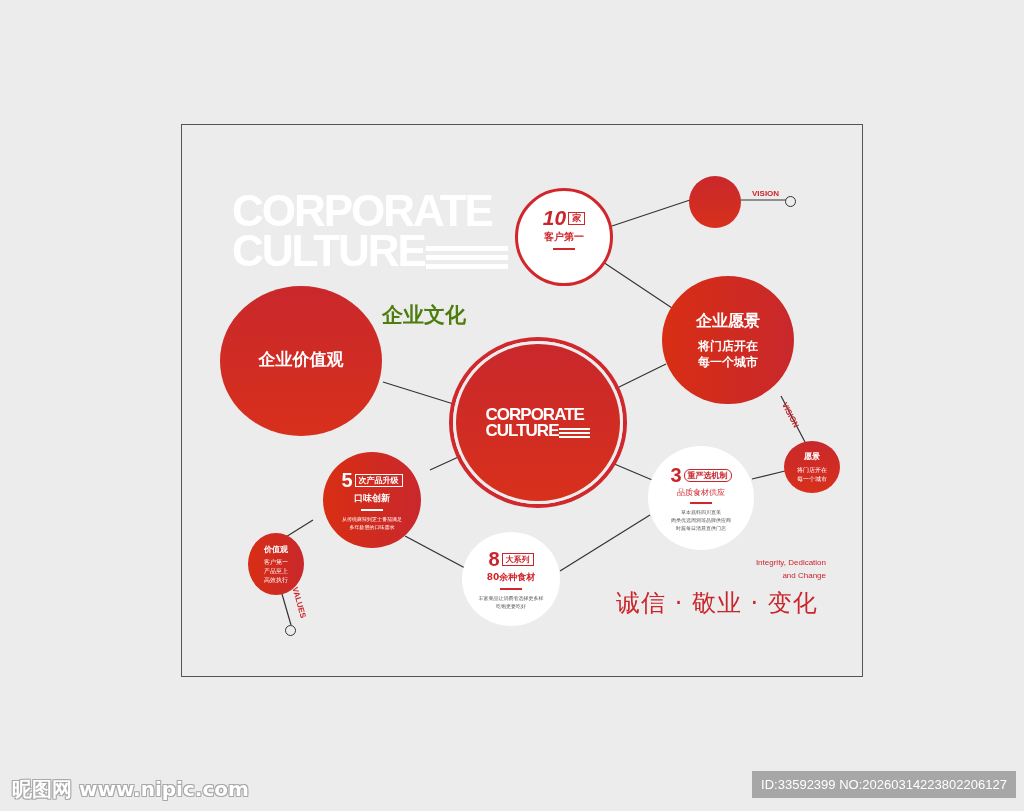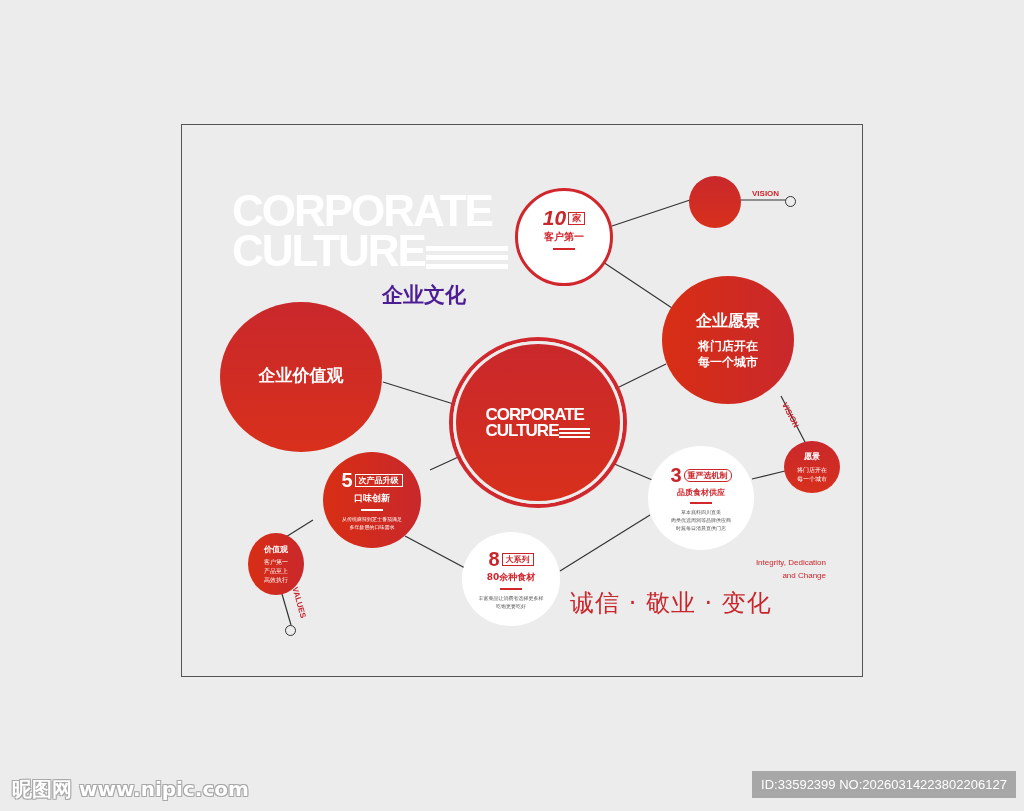--- a/index.html
+++ b/index.html
@@ -7,21 +7,21 @@
   .frame{position:absolute;left:181px;top:124px;width:682px;height:553px;border:1px solid #555;box-sizing:border-box;background:#ececec;}
   svg.lines{position:absolute;left:0;top:0;width:1024px;height:811px;}
   .abs{position:absolute;}
   .circle{position:absolute;border-radius:50%;box-sizing:border-box;display:flex;flex-direction:column;align-items:center;justify-content:center;text-align:center;}
   .red{background:linear-gradient(180deg,#c9282c 0%,#d8301c 100%);color:#fff;}
   .redh{background:linear-gradient(90deg,#d82e14 0%,#c9282c 100%);color:#fff;}
   .white{background:#fff;color:#d0262c;}
   .big-title{font-family:"Liberation Sans",sans-serif;font-weight:700;color:#fff;font-size:44px;line-height:40px;letter-spacing:-2px;}
   .bars{display:inline-block;vertical-align:bottom;}
   .bars span{display:block;height:5px;background:#fff;margin-top:4px;}
-  .cn-red{color:#4c1d95;font-weight:700;}
+  .cn-red{color:#4d7c0f;font-weight:700;margin-top:20px;}
   .num{font-family:"Liberation Sans",sans-serif;font-weight:700;font-style:italic;}
   .boxlbl{display:inline-block;border:1.5px solid currentColor;padding:0 3px;font-size:11px;font-weight:700;line-height:14px;vertical-align:middle;}
   .dash{width:22px;height:2px;margin:4px auto;}
   .small{font-size:6px;line-height:9px;}
   .endring{position:absolute;width:11px;height:11px;border:1.5px solid #333;border-radius:50%;background:#ececec;box-sizing:border-box;}
   .rot{position:absolute;font-family:"Liberation Sans",sans-serif;font-weight:700;color:#c9262c;font-size:8px;white-space:nowrap;transform-origin:left top;}
   .footer-logo{position:absolute;left:12px;top:776px;font-size:20px;color:#fff;font-weight:700;text-shadow:0 0 1px #999,1px 1px 0 #aaa,-1px -1px 0 #aaa,1px -1px 0 #aaa,-1px 1px 0 #aaa;}
   .footer-id{position:absolute;left:752px;top:771px;width:264px;height:27px;background:#a7a7a7;color:#fff;font-family:"Liberation Sans",sans-serif;font-size:13px;line-height:27px;text-align:center;}
 </style>
 </head>
@@ -53,21 +53,21 @@
     <div class="big-title">CULTURE</div>
     <div class="bars" style="width:82px;margin-left:1px;margin-bottom:2px;">
       <span></span>
         <span></span>
         <span></span>
     </div>
   </div>
 </div>
 <div class="abs cn-red" style="left:382px;top:281px;font-size:21px;">企业文化</div>
 
-<div class="circle red" style="left:220px;top:302px;width:162px;height:150px;">
+<div class="circle red" style="left:220px;top:286px;width:162px;height:150px;">
   <div style="font-size:17px;font-weight:700;margin-bottom:4px;">企业价值观</div>
 </div>
 
 <div class="circle red" style="left:453px;top:341px;width:170px;height:163px;border:3px solid #ececec;box-shadow:0 0 0 4px #d0282c;">
   <div style="font-family:'Liberation Sans',sans-serif;font-weight:700;font-size:17px;line-height:16px;letter-spacing:-1px;text-align:left;">
     <div>CORPORATE</div>
     <div style="display:flex;align-items:flex-end;">
       <span>CULTURE</span>
       <span class="bars" style="width:31px;margin-left:1px;margin-bottom:1px;">
         <span style="height:2px;margin-top:2px;"></span>
@@ -103,21 +103,21 @@
   <div style="font-size:8px;font-weight:700;margin-bottom:3px;">愿景</div>
   <div class="small">将门店开在</div>
   <div class="small">每一个城市</div>
 </div>
 
 <div class="circle white" style="left:648px;top:446px;width:106px;height:104px;">
   <div style="display:flex;align-items:center;gap:2px;color:#c9262c;">
     <span class="num" style="font-size:20px;font-style:normal;">3</span>
     <span class="boxlbl" style="font-size:8px;line-height:11px;border-radius:6px;">重严选机制</span>
   </div>
-  <div style="font-size:8px;font-weight:700;">品质食材供应</div>
+  <div style="font-size:8px;font-weight:400;">品质食材供应</div>
   <div class="dash" style="background:#d0262c;"></div>
   <div class="small" style="color:#555;font-size:5px;line-height:8px;">草本底料四川直采</div>
   <div class="small" style="color:#555;font-size:5px;line-height:8px;">肉类优选周洞等品牌供应商</div>
   <div class="small" style="color:#555;font-size:5px;line-height:8px;">时蔬每日清晨直供门店</div>
 </div>
 
 <div class="circle redh" style="left:323px;top:452px;width:98px;height:96px;">
   <div style="display:flex;align-items:center;gap:2px;">
     <span class="num" style="font-size:20px;font-style:normal;">5</span>
     <span class="boxlbl" style="font-size:8px;line-height:11px;">次产品升级</span>
@@ -145,16 +145,16 @@
   <div class="small">产品至上</div>
   <div class="small">高效执行</div>
 </div>
 <div class="rot" style="left:299px;top:586px;transform:rotate(74deg);">VALUES</div>
 <div class="endring" style="left:285px;top:625px;"></div>
 
 <div class="abs" style="left:740px;top:556px;width:86px;text-align:right;font-family:'Liberation Sans',sans-serif;font-size:8px;line-height:13px;color:#c9262c;">
   <div>Integrity, Dedication</div>
   <div>and Change</div>
 </div>
-<div class="abs" style="left:570px;top:587px;font-size:24px;color:#c9262c;white-space:nowrap;letter-spacing:1px;">诚信 · 敬业 · 变化</div>
+<div class="abs" style="left:616px;top:587px;font-size:24px;color:#c9262c;white-space:nowrap;letter-spacing:1px;">诚信 · 敬业 · 变化</div>
 
 <div class="footer-logo">昵图网 www.nipic.com</div>
 <div class="footer-id">ID:33592399 NO:20260314223802206127</div>
 
 </body></html>

